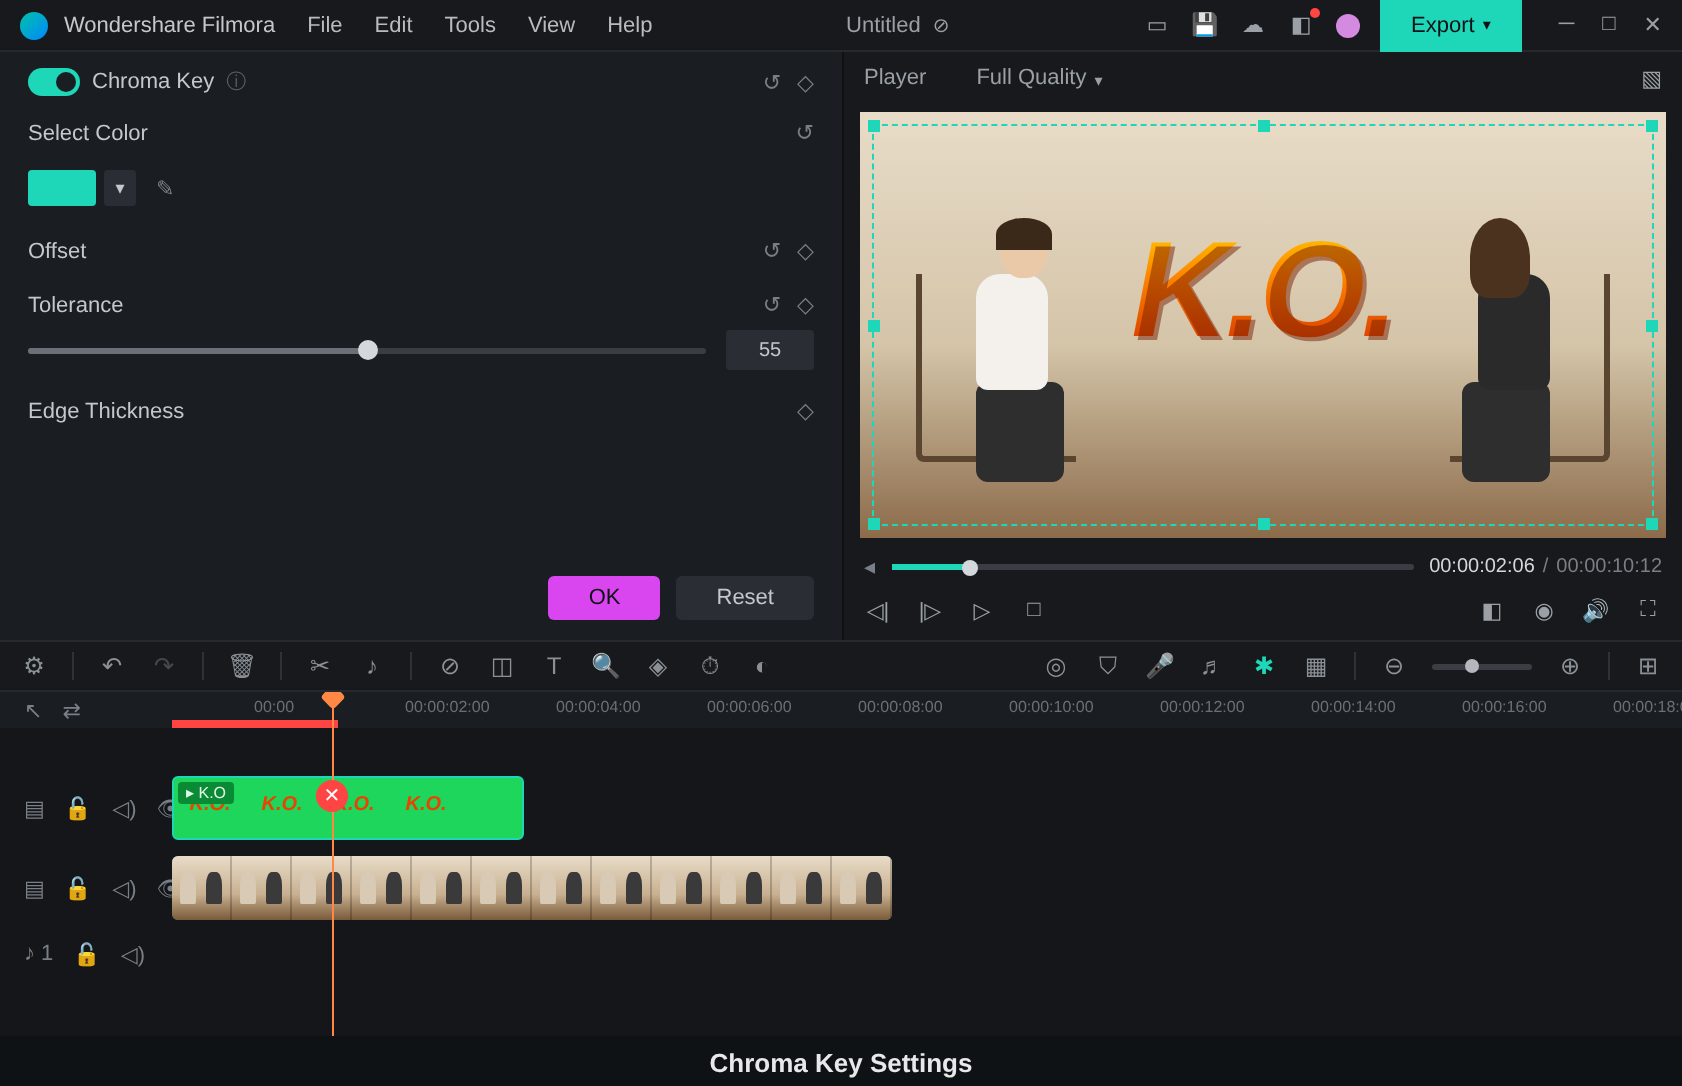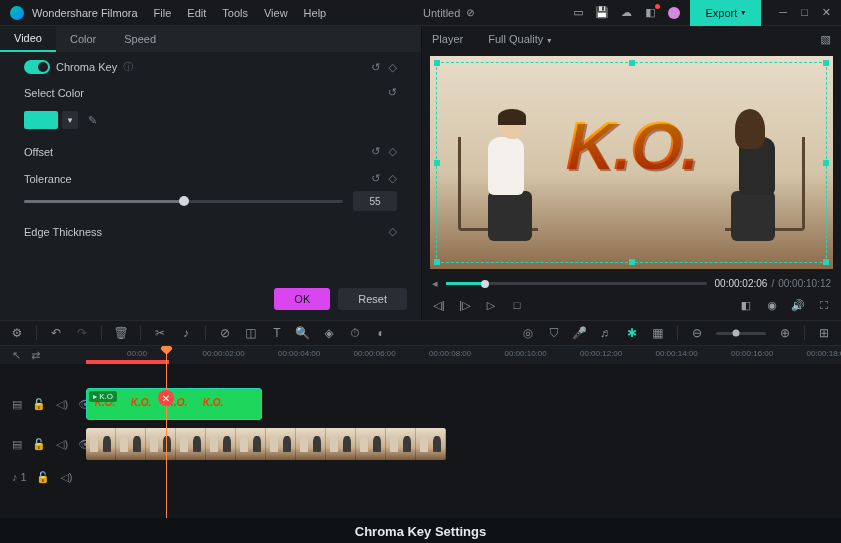--- a/index.html
+++ b/index.html
@@ -18,21 +18,21 @@
 .main-split { display: flex; height: 294px; }
 .left-pane { width: 422px; background: #1a1d21; display: flex; flex-direction: column; border-right: 1px solid #0f1214; }
 .top-tabs { display: flex; background: #212529; height: 26px; align-items: stretch; }
 .top-tabs .tab { padding: 0 14px; display: flex; align-items: center; color: #9aa0a6; cursor: pointer; font-size: 11px; }
 .top-tabs .tab.active { background: #1a1d21; border-bottom: 2px solid #1ed6b8; color: #e6e8ea; }
 
 .sub-tabs { display: flex; gap: 18px; padding: 7px 14px; font-size: 11px; color: #9aa0a6; }
 .sub-tabs span { cursor: pointer; }
 .sub-tabs span.active { color: #e6e8ea; }
 
-.panel-body { padding: 8px 24px; flex: 1; overflow: hidden; }
+.panel-body { padding: 8px 14px; flex: 1; overflow: hidden; }
 .row { display: flex; align-items: center; justify-content: space-between; margin-bottom: 12px; }
 .row-label { display: flex; align-items: center; gap: 6px; color: #c4c8cc; }
 .toggle { width: 26px; height: 14px; border-radius: 7px; background: #1ed6b8; position: relative; cursor: pointer; }
 .toggle::after { content: ""; position: absolute; right: 2px; top: 2px; width: 10px; height: 10px; border-radius: 50%; background: #1a1d21; }
 .row-icons { display: flex; gap: 8px; color: #797f86; }
 .row-icons span { cursor: pointer; }
 
 .color-chip { width: 34px; height: 18px; background: #1ed6b8; border-radius: 2px; cursor: pointer; }
 .chev-box { width: 16px; height: 18px; background: #2a2e34; display: flex; align-items: center; justify-content: center; cursor: pointer; border-radius: 2px; font-size: 9px; }
 .picker-icon { color: #797f86; cursor: pointer; }
@@ -149,25 +149,20 @@
       <span>─</span>
       <span>□</span>
       <span>✕</span>
     </div>
   </div>
 </div>
 
 <div class="main-split">
 
   <div class="left-pane">
-    <div class="top-tabs">
-      <div class="tab active">Video</div>
-      <div class="tab">Color</div>
-      <div class="tab">Speed</div>
-    </div>
 
     <div class="panel-body">
       <div class="row">
         <div class="row-label">
           <div class="toggle"></div>
           <span>Chroma Key</span>
           <span style="color:#5a6068;font-size:10px">ⓘ</span>
         </div>
         <div class="row-icons">
           <span>↺</span>

